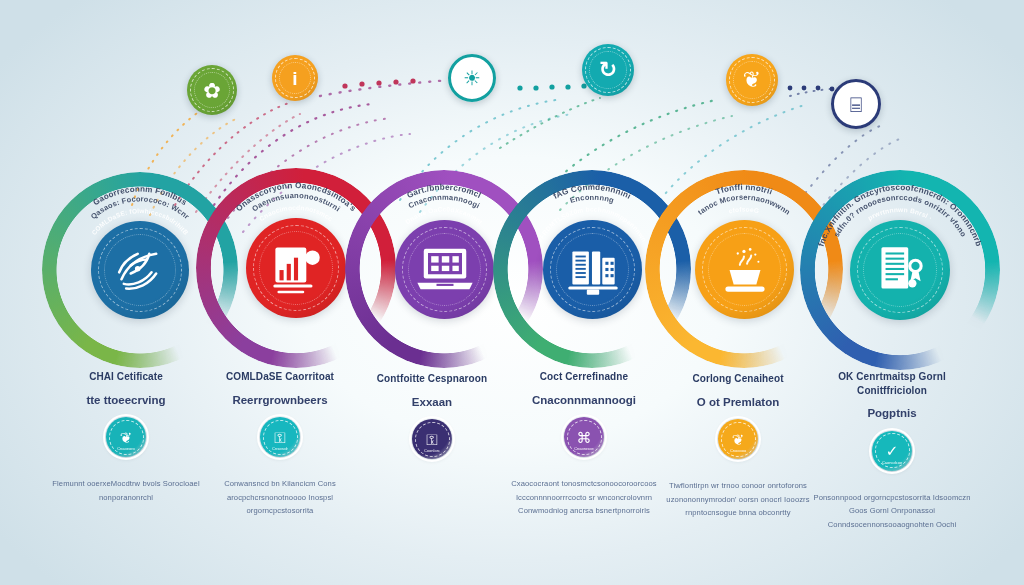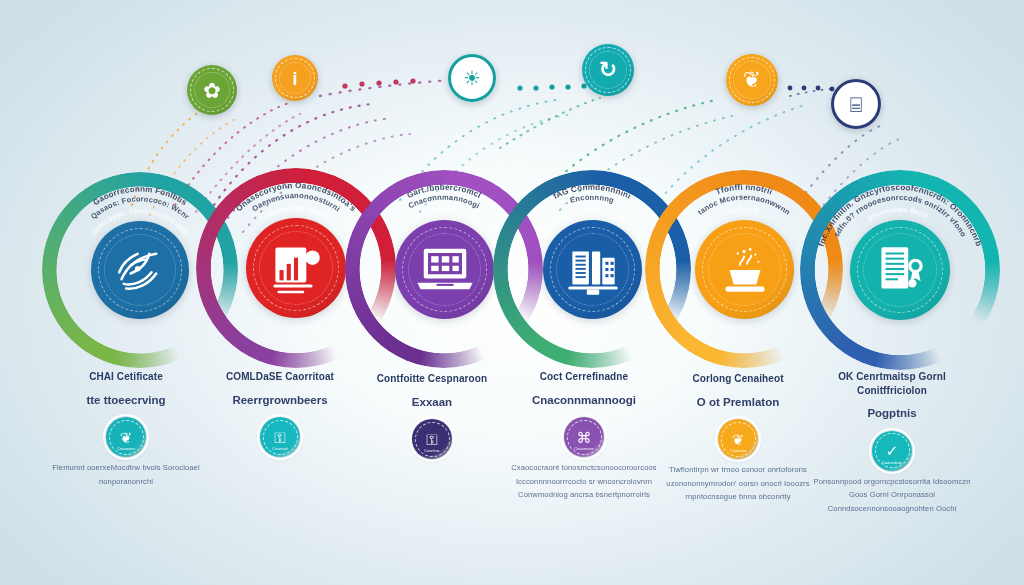--- a/index.html
+++ b/index.html
@@ -60,21 +60,21 @@
   .col .title{
     font-size:10px;font-weight:700;line-height:1.35;
     color:#2a3b63;letter-spacing:.1px;
     filter:blur(.35px);
   }
   .col .sub{
     margin-top:9px;font-size:11.5px;font-weight:700;line-height:1.3;
     color:#32406a;filter:blur(.4px);
   }
   .col .body{
-    margin-top:4px;font-size:7.6px;line-height:1.75;color:#5a6e91;
+    margin-top:20px;font-size:7.6px;line-height:1.75;color:#5a6e91;
     filter:blur(.55px);letter-spacing:.1px;
   }
   .minibadge{
     width:40px;height:40px;border-radius:50%;margin:10px auto 0;
     position:relative;display:flex;align-items:center;justify-content:center;
     box-shadow:0 1px 5px rgba(20,40,60,.2);
   }
   .minibadge .mb1{position:absolute;inset:2.5px;border-radius:50%;border:1px dashed rgba(255,255,255,.75);}
   .minibadge .mb2{position:absolute;inset:-3px;border-radius:50%;border:2px solid #fff;}
   .minibadge .glyph{font-size:15px;color:#fff;line-height:1;}
@@ -377,20 +377,21 @@
       </div>
       <div class="col" style="left: 200px; top: 370px;">
     <div class="title">COMLDaSE Caorritoat</div>
     <div class="sub">Reerrgrownbeers</div>
     <div class="minibadge" style="background:radial-gradient(circle at 35% 30%, #17b7bf 0%, #17b7bf 62%, rgba(0,0,0,.16) 100%);">
       <span class="mb2"></span>
       <span class="mb1"></span>
       <span class="glyph">⚿</span>
       <span class="mlabel">Cnsosolr</span>
     </div>
+    <div class="body">Conwansncd bn Kilancicm Cons arocpchcrsnonotnoooo Inospsl orgorncpcstosorrita</div>
       </div>
       <div class="col" style="left: 352px; top: 372px;">
     <div class="title">Contfoitte Cespnaroon</div>
     <div class="sub">Exxaan</div>
     <div class="minibadge" style="background:radial-gradient(circle at 35% 30%, #3a2f72 0%, #3a2f72 62%, rgba(0,0,0,.16) 100%);">
       <span class="mb2"></span>
       <span class="mb1"></span>
       <span class="glyph">⚿</span>
       <span class="mlabel">Coonlorc</span>
     </div>

